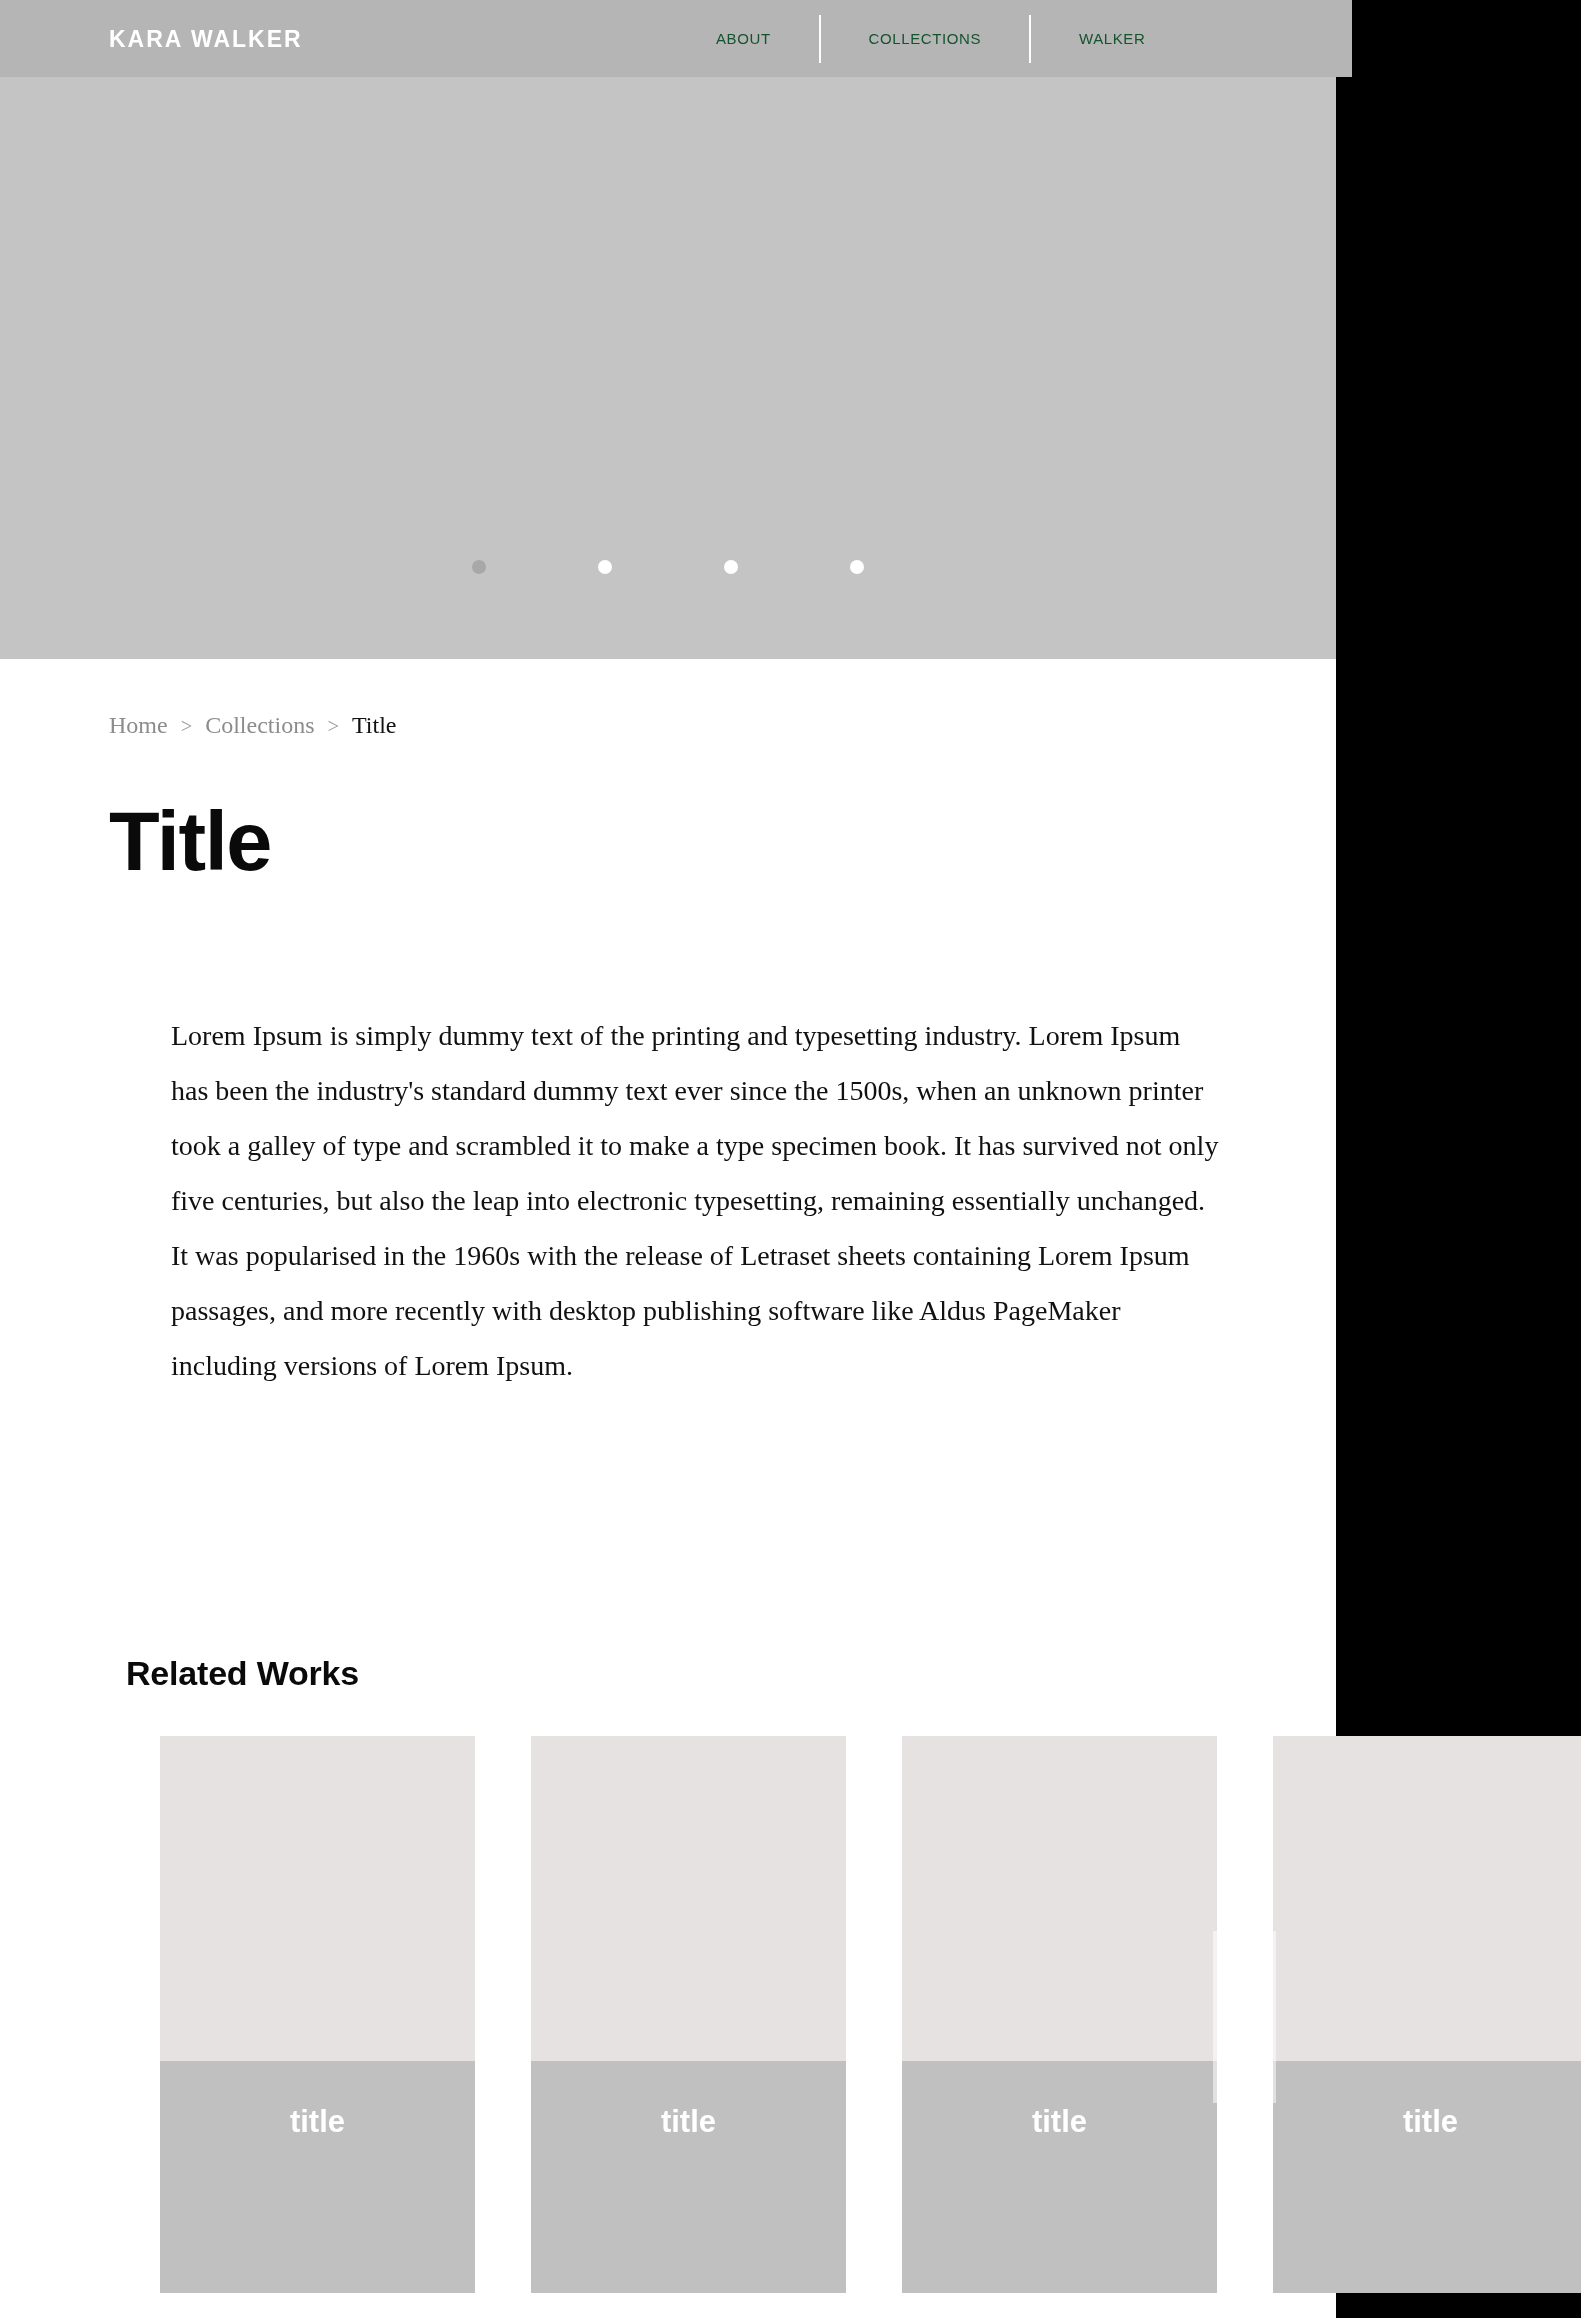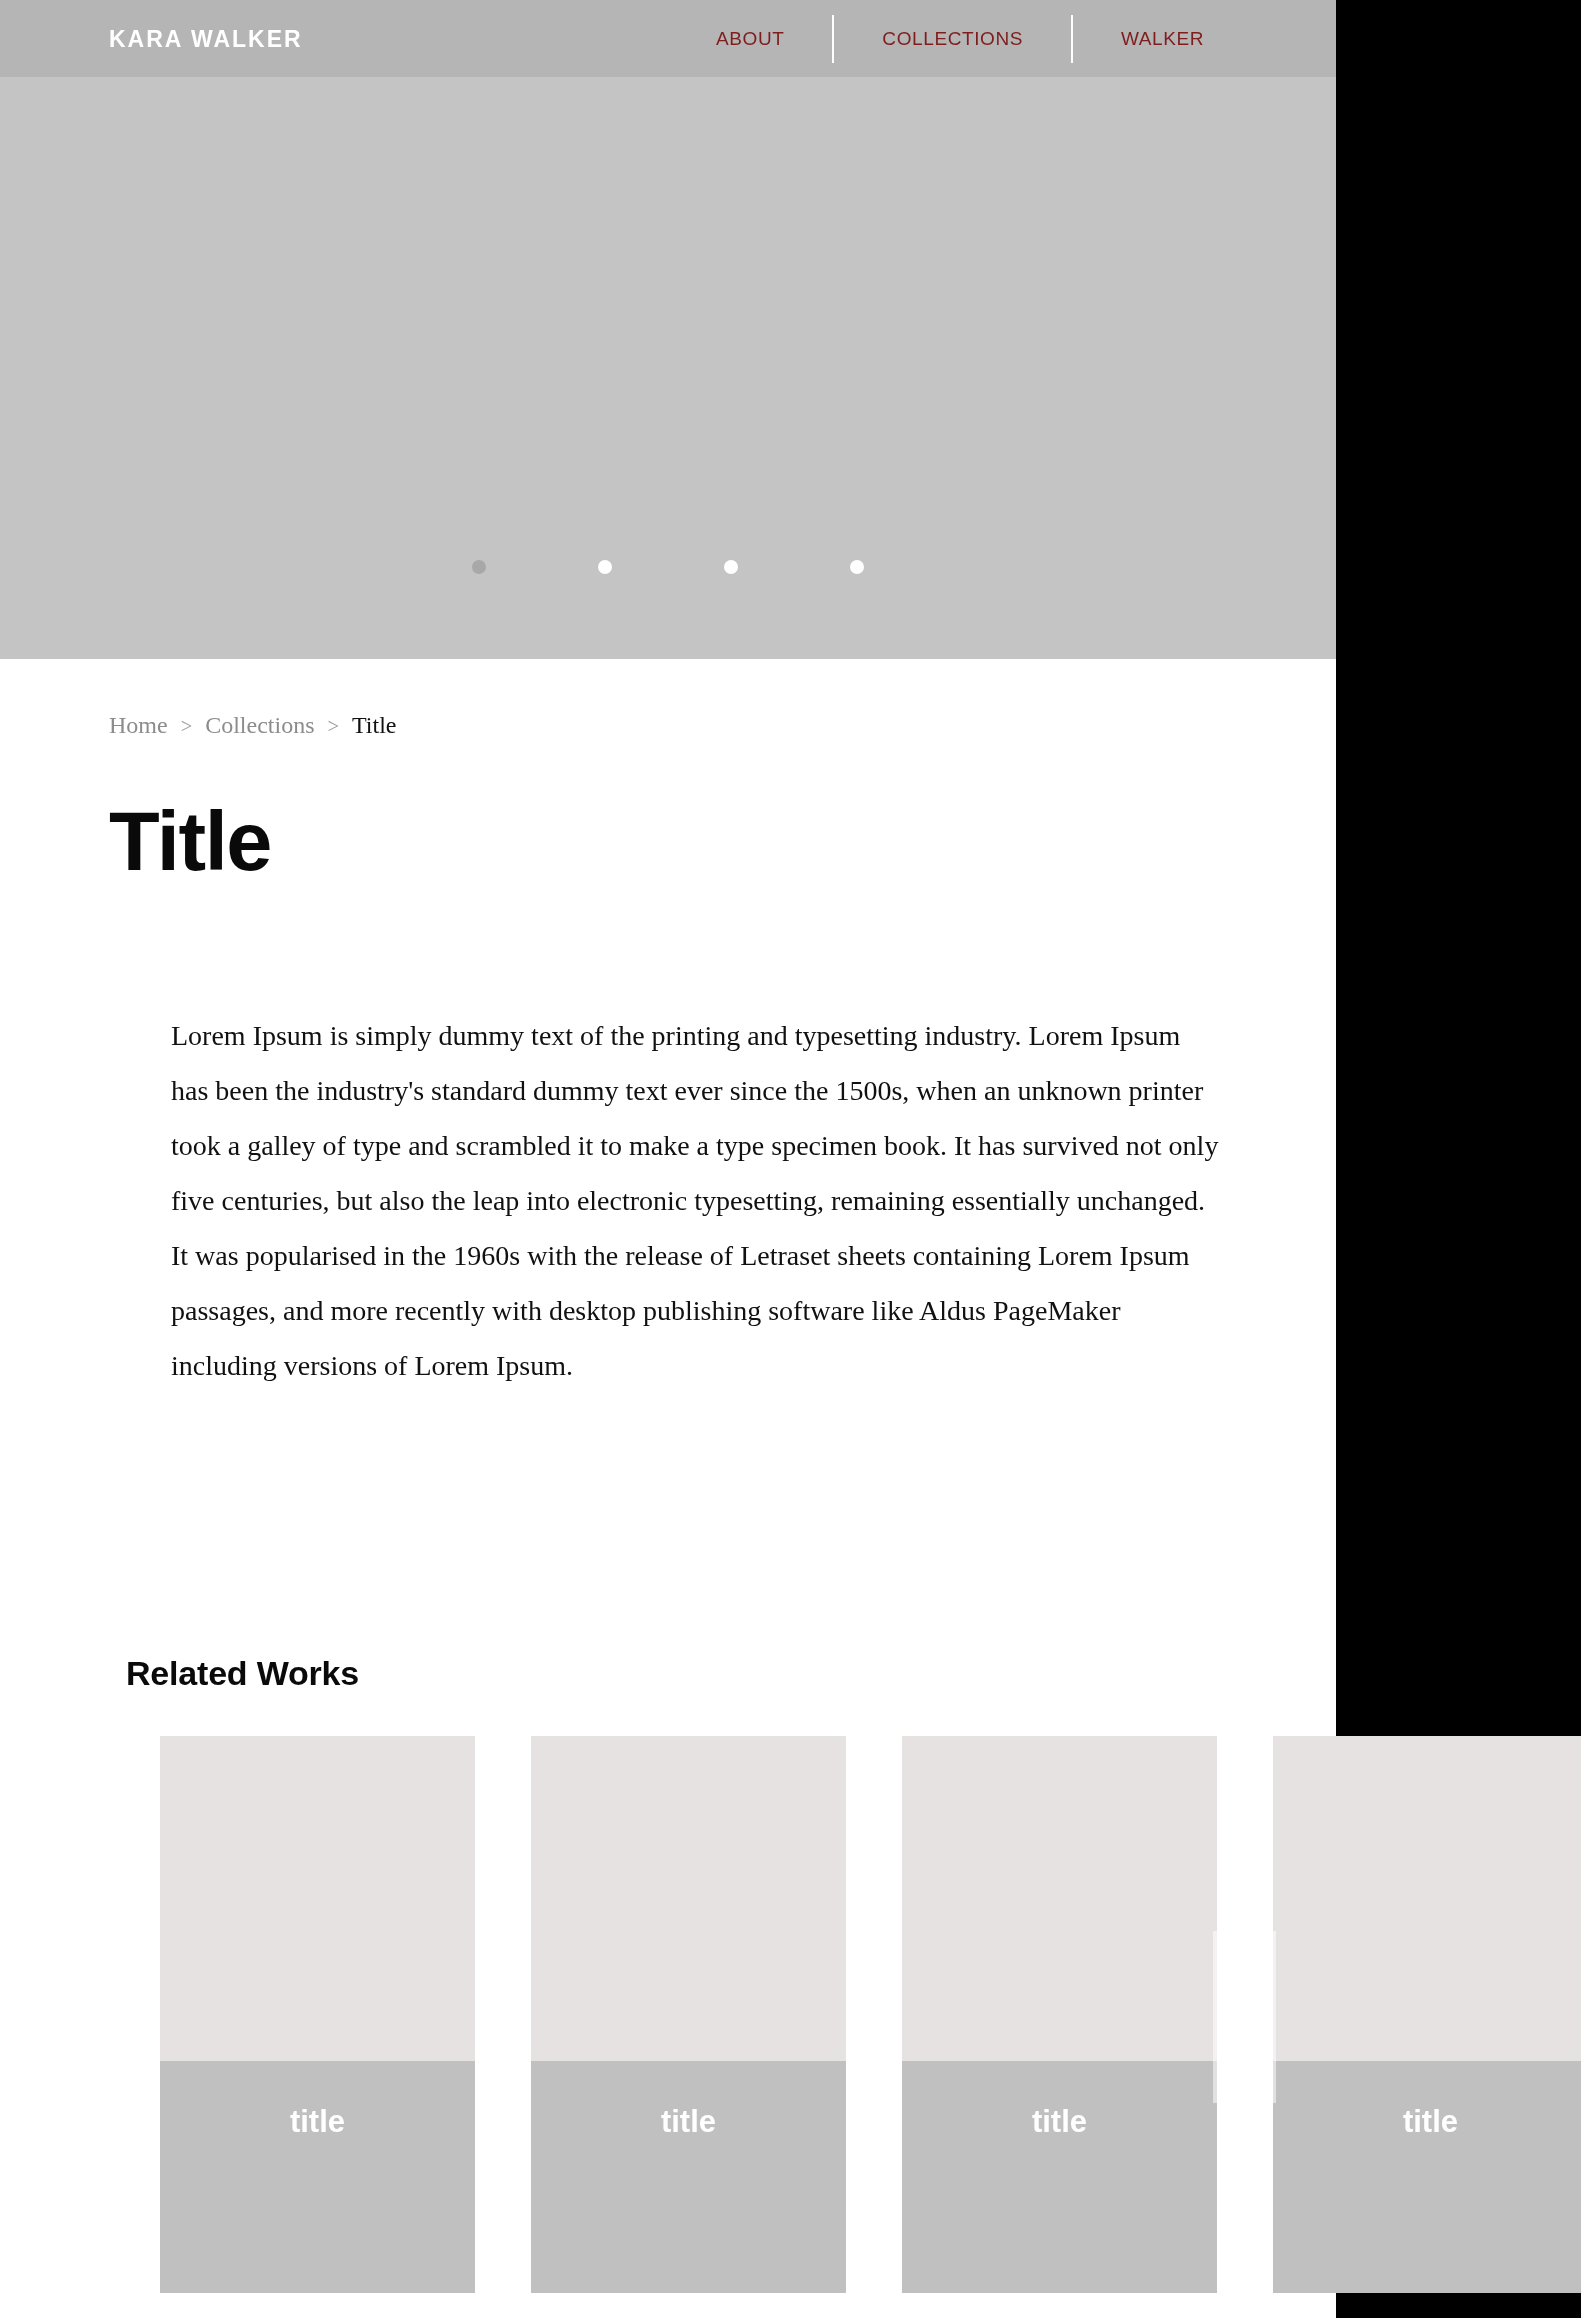--- a/index.html
+++ b/index.html
@@ -30,20 +30,21 @@
   
   .site-header {
     position: absolute;
     left: 0;
     top: 0;
     width: 1336px;
     height: 77px;
     background: #b5b5b5;
     display: flex;
     align-items: center;
+    padding-left: 16px;
   }
   .brand {
     position: absolute;
     left: 109px;
     top: 50%;
     transform: translateY(-50%);
     color: #ffffff;
     font-size: 23px;
     font-weight: bold;
     letter-spacing: 2px;
@@ -52,22 +53,22 @@
   .nav {
     position: absolute;
     left: 668px;
     top: 50%;
     transform: translateY(-50%);
     display: flex;
     align-items: center;
     height: 48px;
   }
   .nav-link {
-    color: #7f1d1d;
-    font-size: 19px;
+    color: #14532d;
+    font-size: 15px;
     letter-spacing: 0.6px;
     text-decoration: none;
     white-space: nowrap;
     padding: 0 48px;
     line-height: 1;
   }
   .nav-sep {
     width: 1.9px;
     height: 48px;
     background: #ffffff;

